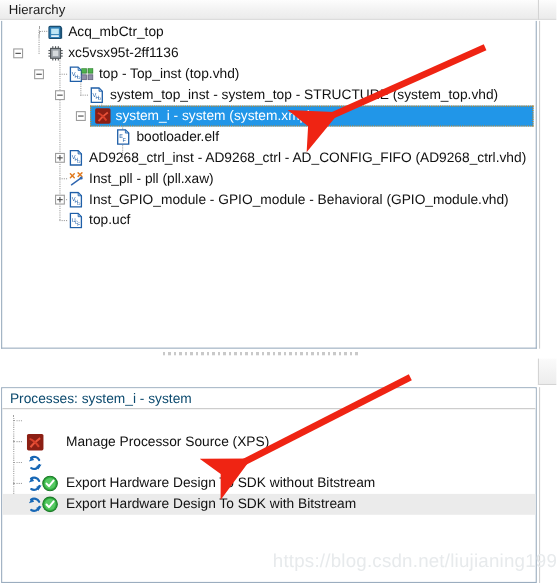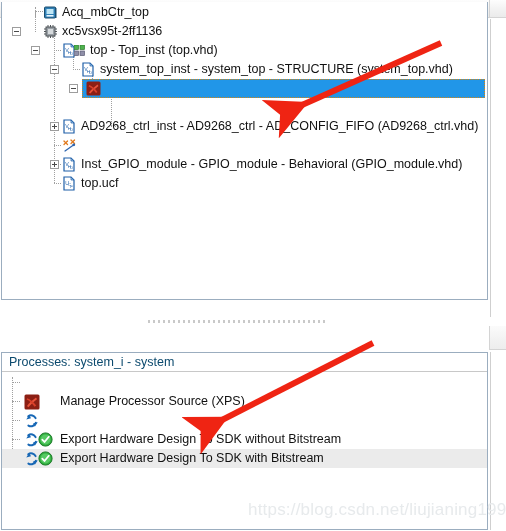--- a/index.html
+++ b/index.html
@@ -50,21 +50,21 @@
     left: 489px; top: 0;
     width: 17px;
     height: 18px;
     background: linear-gradient(to bottom, #fdfdfd 0%, #f2f2f2 55%, #ebebeb 100%);
     border-left: 1px solid #d4d4d4;
     border-bottom: 1px solid #d4d4d4;
     box-sizing: border-box;
   }
   .hier-body {
     position: absolute;
-    left: 1px; top: 2px;
+    left: 1px; top: 19px;
     width: 487px;
     height: 298px;
     background: #ffffff;
     border: 1px solid #9badbf;
     border-top: none;
     box-sizing: border-box;
     overflow: hidden;
   }
   .hier-rail {
     position: absolute;
@@ -389,22 +389,34 @@
       <div class="trow selected" style="top:77px;">
         <span class="selbg" style="left:80px; right:2px;"></span>
         <span class="expander" style="left:67px;"></span>
         <span class="ic" style="left:84px;">
           <svg width="15" height="15" viewBox="0 0 15 15">
             <rect x="0.5" y="0.5" width="14" height="14" rx="1.5" fill="#8c1f14"></rect>
             <path d="M3 11.5 C5 9 7.5 6.5 11.5 3.5 L12.5 5 C9 7.5 6.5 10 4.3 12.6 Z" fill="#e8533a"></path>
             <path d="M3.2 4 C6 5 8.5 7 11.5 11 L10 12 C7.5 8.5 5.2 6.4 2.6 5.4 Z" fill="#d9402a"></path>
           </svg>
         </span>
-      </div>
-
+        <span class="tlabel" style="left:103px;">system_i - system (system.xmp)</span>
+      </div>
+
+      <div class="trow" style="top:96px;">
+        <span class="ic" style="left:103px;">
+          <svg width="15" height="15" viewBox="0 0 15 15">
+            <path d="M2 1 H9 L12 4 V14 H2 Z" fill="#ffffff" stroke="#1f5fa8" stroke-width="1.2"></path>
+            <path d="M9 1 L12 4 H9 Z" fill="#9cc3e8" stroke="#1f5fa8" stroke-width="0.7"></path>
+            <text x="3.4" y="8.6" font-family="Liberation Sans, sans-serif" font-size="5" fill="#1f5fa8">E</text>
+            <text x="6.4" y="12" font-family="Liberation Sans, sans-serif" font-size="5" fill="#1f5fa8">F</text>
+          </svg>
+        </span>
+        <span class="tlabel" style="left:122px;">bootloader.elf</span>
+      </div>
 
       <div class="trow" style="top:115px;">
         <span class="expander plus" style="left:48px;"></span>
         <span class="ic" style="left:60px;">
           <svg width="15" height="15" viewBox="0 0 15 15">
             <path d="M2 1 H9 L12 4 V14 H2 Z" fill="#ffffff" stroke="#1f5fa8" stroke-width="1.2"></path>
             <path d="M9 1 L12 4 H9 Z" fill="#9cc3e8" stroke="#1f5fa8" stroke-width="0.7"></path>
             <text x="3.2" y="8.8" font-family="Liberation Sans, sans-serif" font-size="5.2" fill="#1f5fa8">V</text>
             <text x="5.8" y="10.6" font-family="Liberation Sans, sans-serif" font-size="4.4" fill="#1f5fa8">H</text>
             <text x="8.2" y="12.2" font-family="Liberation Sans, sans-serif" font-size="4" fill="#1f5fa8">D</text>
@@ -421,20 +433,21 @@
               <line x1="5.5" y1="3" x2="2" y2="6.5"></line>
               <line x1="9" y1="2" x2="12.5" y2="5.5"></line>
               <line x1="12.5" y1="2" x2="9" y2="5.5"></line>
             </g>
             <g stroke="#2f66b0" stroke-width="1.3" stroke-linecap="round">
               <line x1="3" y1="13" x2="11.5" y2="7"></line>
             </g>
             <circle cx="11.8" cy="6.8" r="1.4" fill="#2f66b0"></circle>
           </svg>
         </span>
+        <span class="tlabel" style="left:79px;">Inst_pll - pll (pll.xaw)</span>
       </div>
 
       <div class="trow" style="top:153px;">
         <span class="expander plus" style="left:48px;"></span>
         <span class="ic" style="left:60px;">
           <svg width="15" height="15" viewBox="0 0 15 15">
             <path d="M2 1 H9 L12 4 V14 H2 Z" fill="#ffffff" stroke="#1f5fa8" stroke-width="1.2"></path>
             <path d="M9 1 L12 4 H9 Z" fill="#9cc3e8" stroke="#1f5fa8" stroke-width="0.7"></path>
             <text x="3.2" y="8.8" font-family="Liberation Sans, sans-serif" font-size="5.2" fill="#1f5fa8">V</text>
             <text x="5.8" y="10.6" font-family="Liberation Sans, sans-serif" font-size="4.4" fill="#1f5fa8">H</text>

